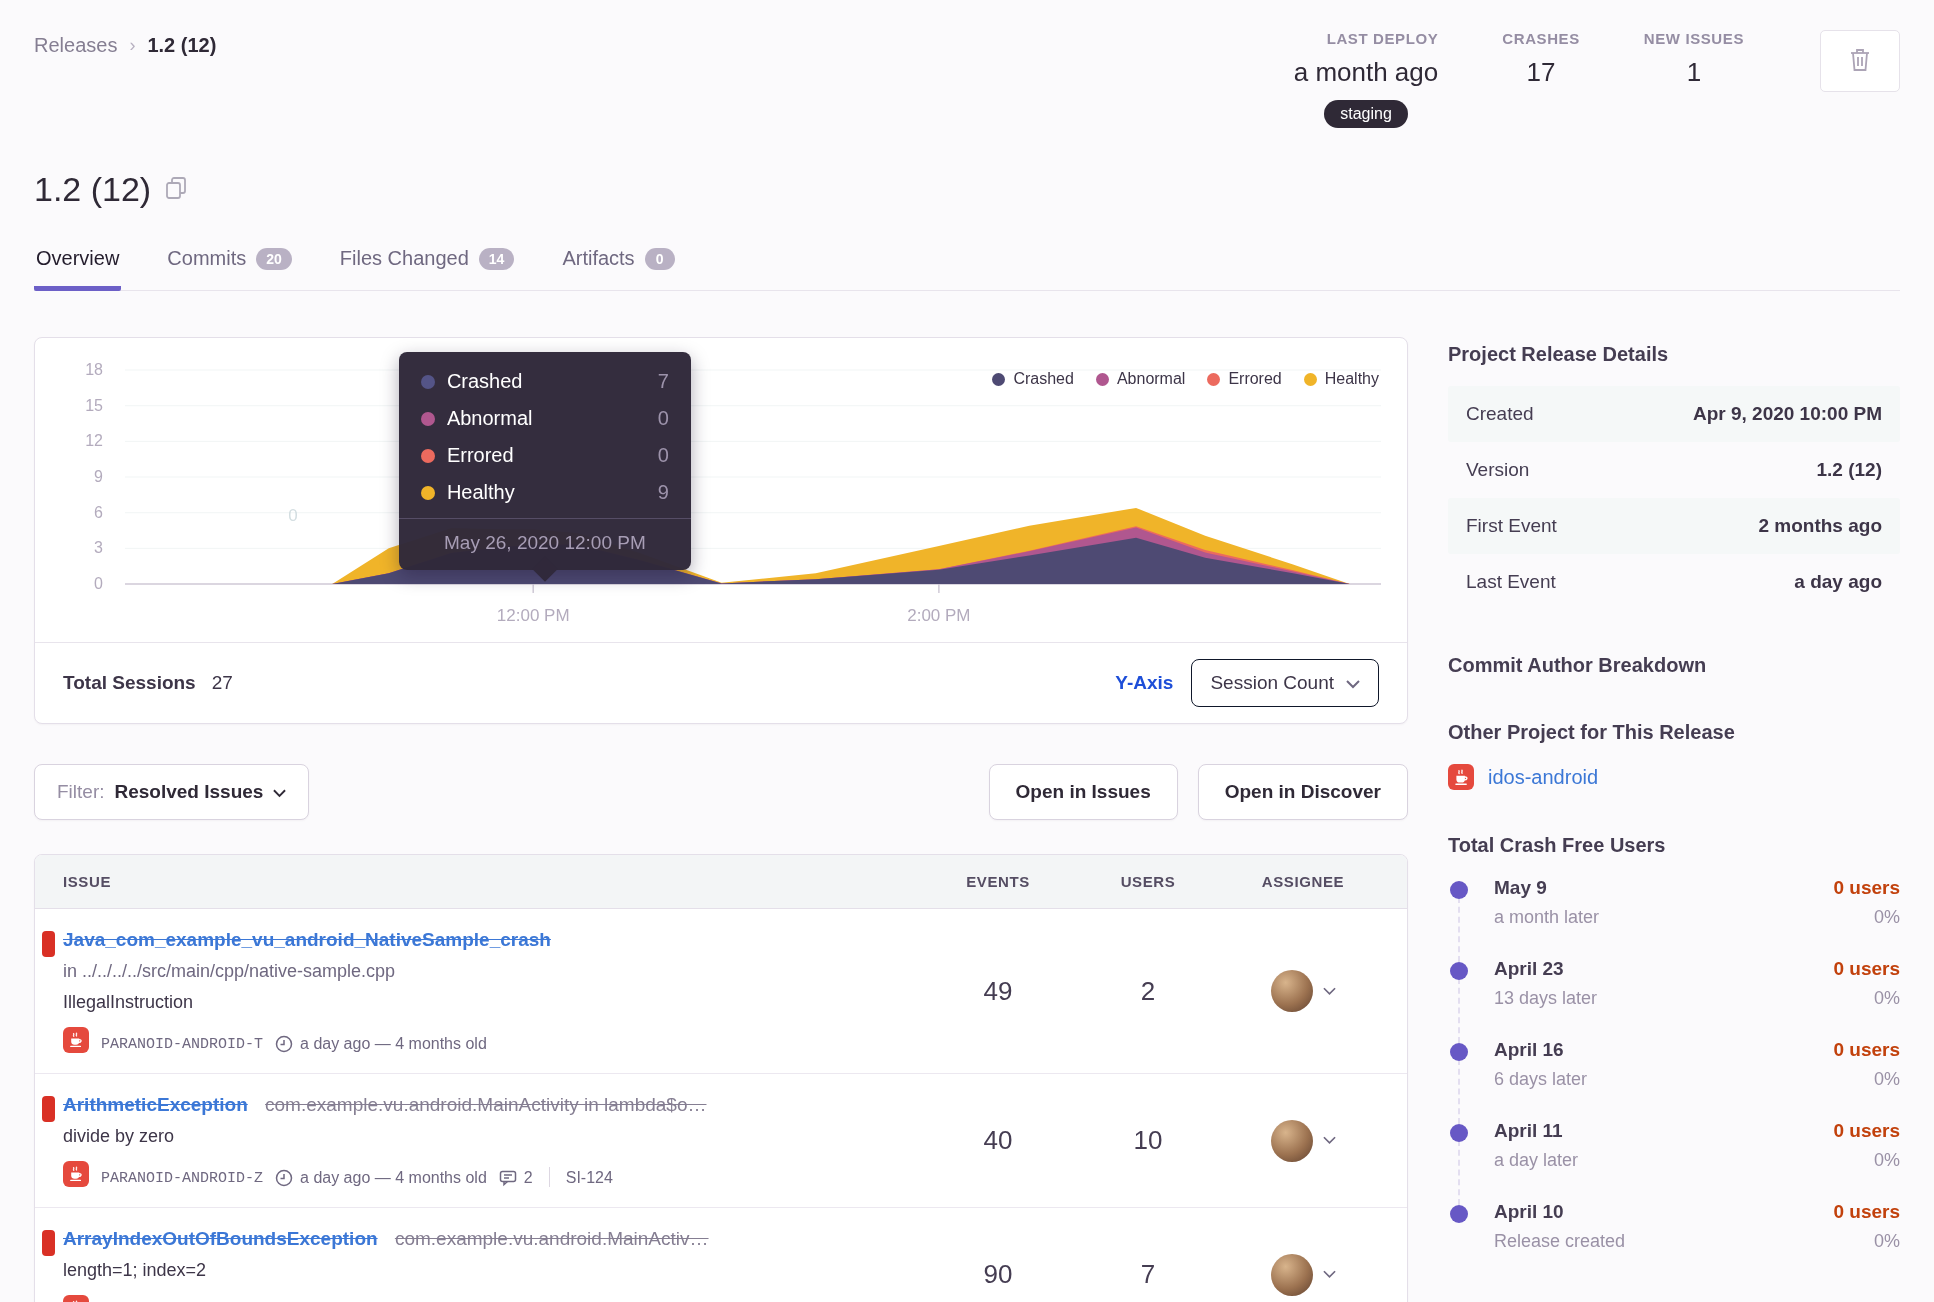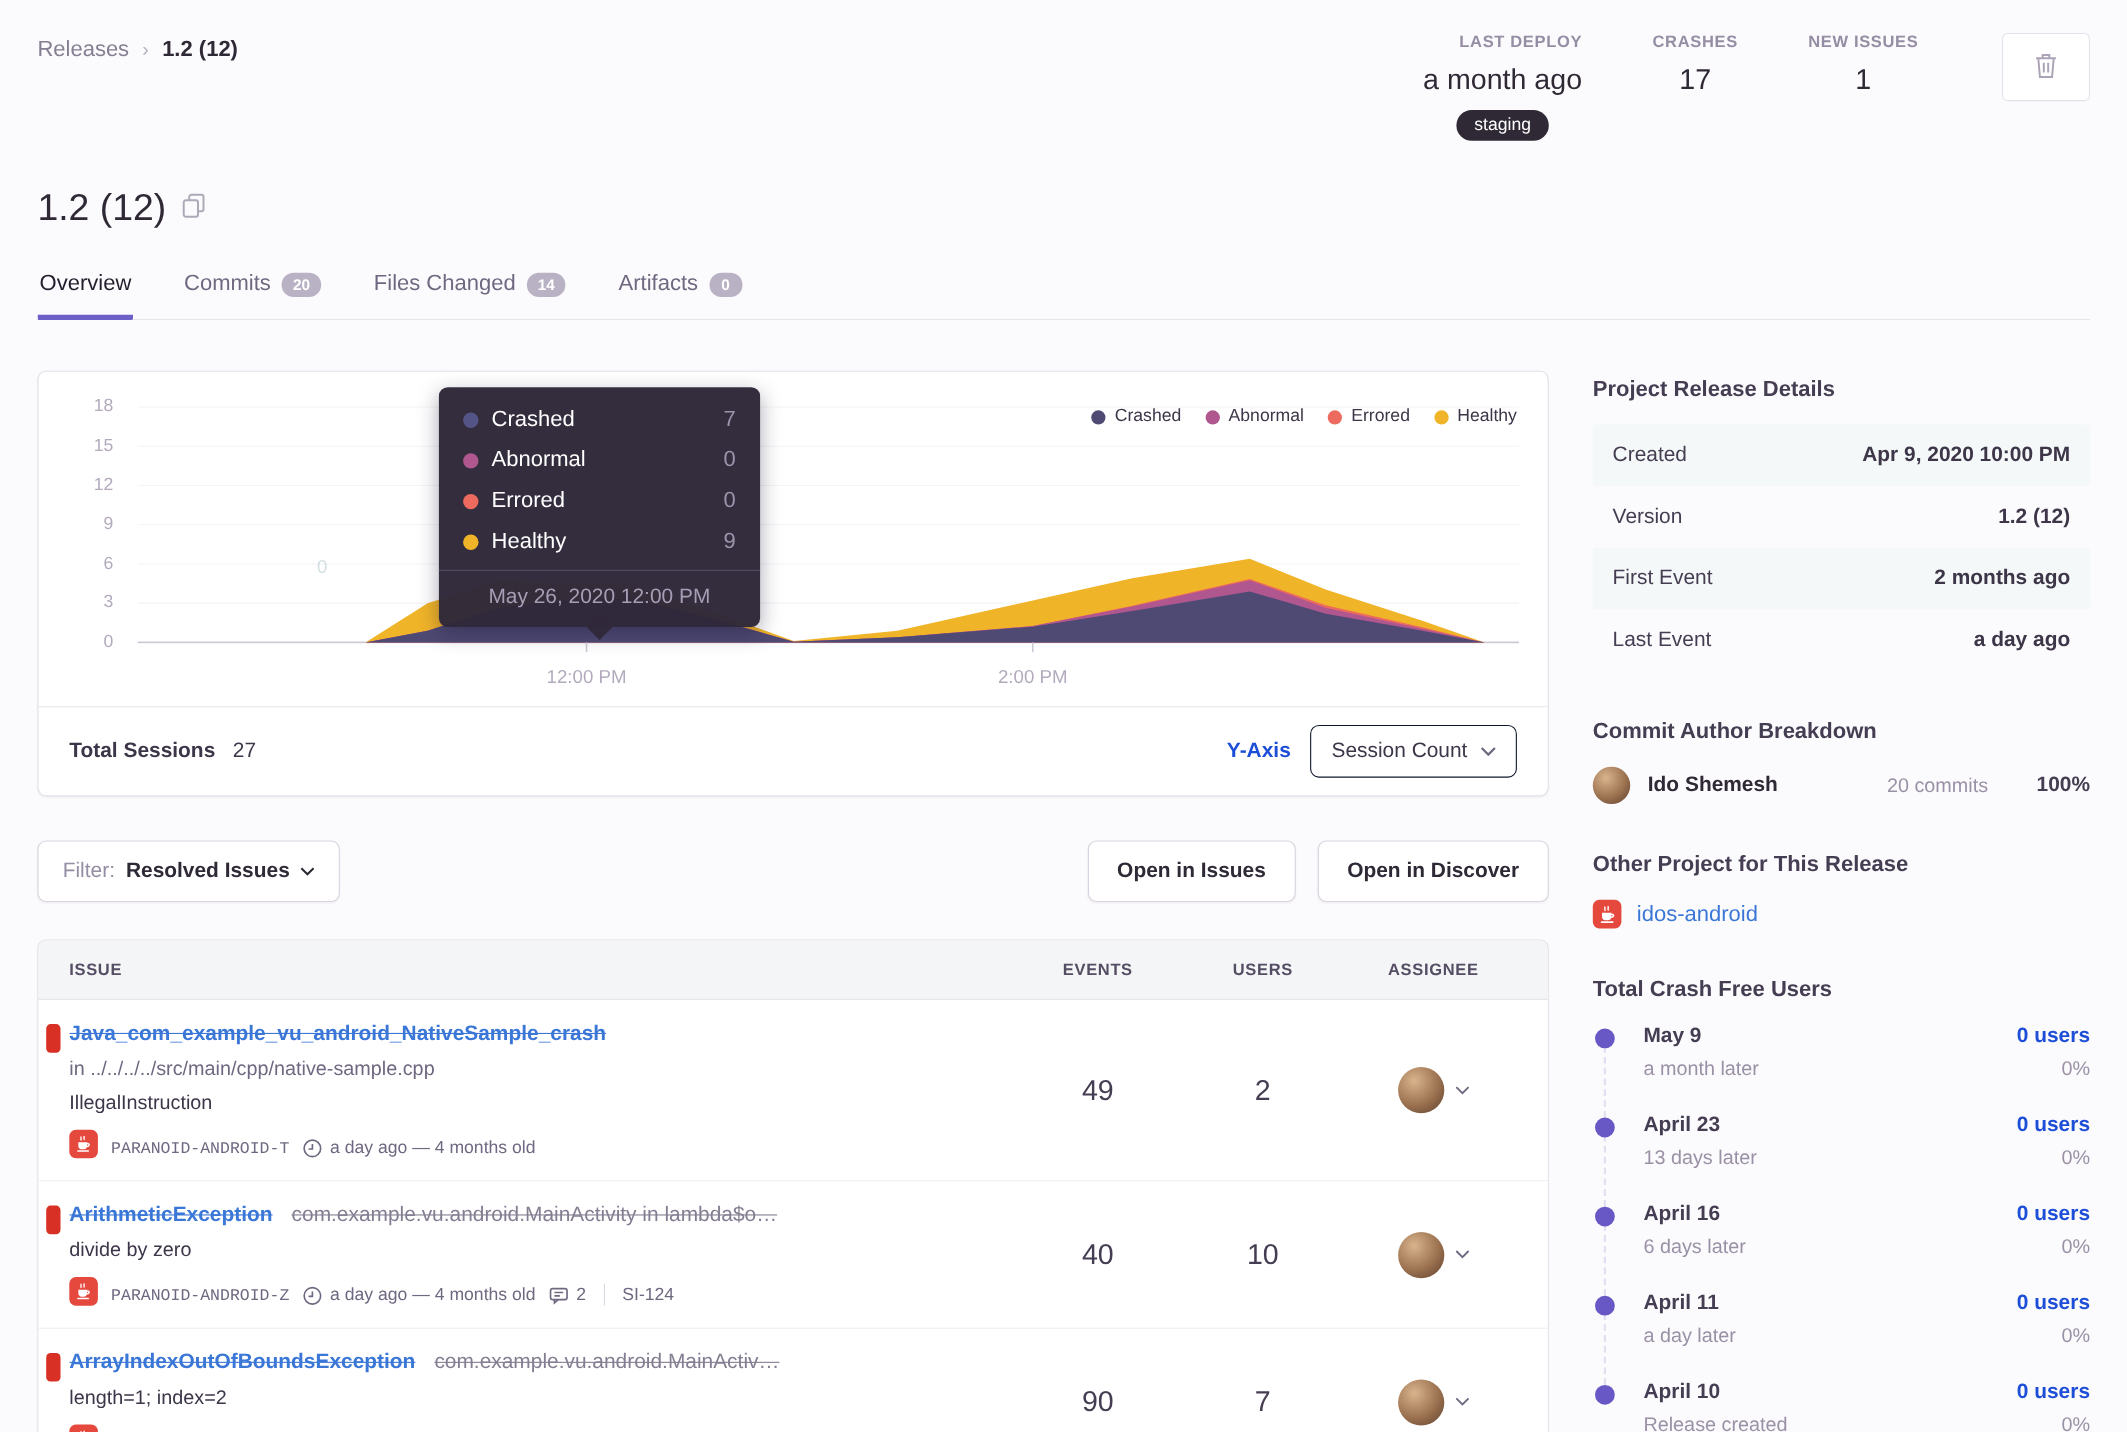--- a/index.html
+++ b/index.html
@@ -137,21 +137,21 @@
   .project-link { font-size:20px; color:#3b77d6; cursor:pointer; }
 
   .timeline { position:relative; padding-left:2px; }
   .timeline-item { position:relative; display:flex; justify-content:space-between; padding:0 0 30px 44px; }
   .timeline-item::before { content:""; position:absolute; left:8px; top:20px; bottom:-4px; border-left:2px dashed #e3def0; }
   .timeline-item:last-child::before { display:none; }
   .tl-dot { position:absolute; left:0; top:4px; width:18px; height:18px; border-radius:50%; background:#6758c5; }
   .tl-date { font-size:19px; font-weight:700; color:#453d52; margin-bottom:8px; }
   .tl-caption { font-size:18px; color:#9a91a6; }
   .tl-right { text-align:right; }
-  .tl-users { font-size:19px; font-weight:700; color:#1d4ed8; margin-bottom:8px; }
+  .tl-users { font-size:19px; font-weight:700; color:#c2410c; margin-bottom:8px; }
   .tl-percent { font-size:18px; color:#9a91a6; }
 </style>
 </head>
 <body>
 
 <div class="page">
 
   <div class="top-header">
     <div class="breadcrumb">
       <span class="crumb-link">Releases</span>
@@ -517,28 +517,20 @@
 
   <div class="detail-row">
     <span class="detail-label">Last Event</span>
     <span class="detail-value">a day ago</span>
   </div>
 </div>
       </div>
 
       <div class="side-section">
         <div class="side-title">Commit Author Breakdown</div>
-        <div id="author-rows">
-  <div class="author-row">
-    <span class="author-avatar"></span>
-    <span class="author-name">Ido Shemesh</span>
-    <span class="author-commits">20 commits</span>
-    <span class="author-percent">100%</span>
-  </div>
-</div>
       </div>
 
       <div class="side-section">
         <div class="side-title">Other Project for This Release</div>
         <div class="project-link-row">
           <span class="java-icon">
             <svg width="17" height="17" viewBox="0 0 20 20" fill="none" stroke="#fff" stroke-width="1.7" stroke-linecap="round">
               <path d="M7 2c1 1.2-1 2 .2 3.4M10.5 1.5c1 1.2-1 2 .2 3.4" opacity=".9"></path>
               <path d="M4 8h10v4.5a4 4 0 01-4 3.5H8a4 4 0 01-4-3.5V8z" fill="#fff" stroke="none"></path>
               <path d="M14 9.5c2 0 2.6 1 2.2 2-.3.9-1.4 1.3-2.6 1.3"></path>

